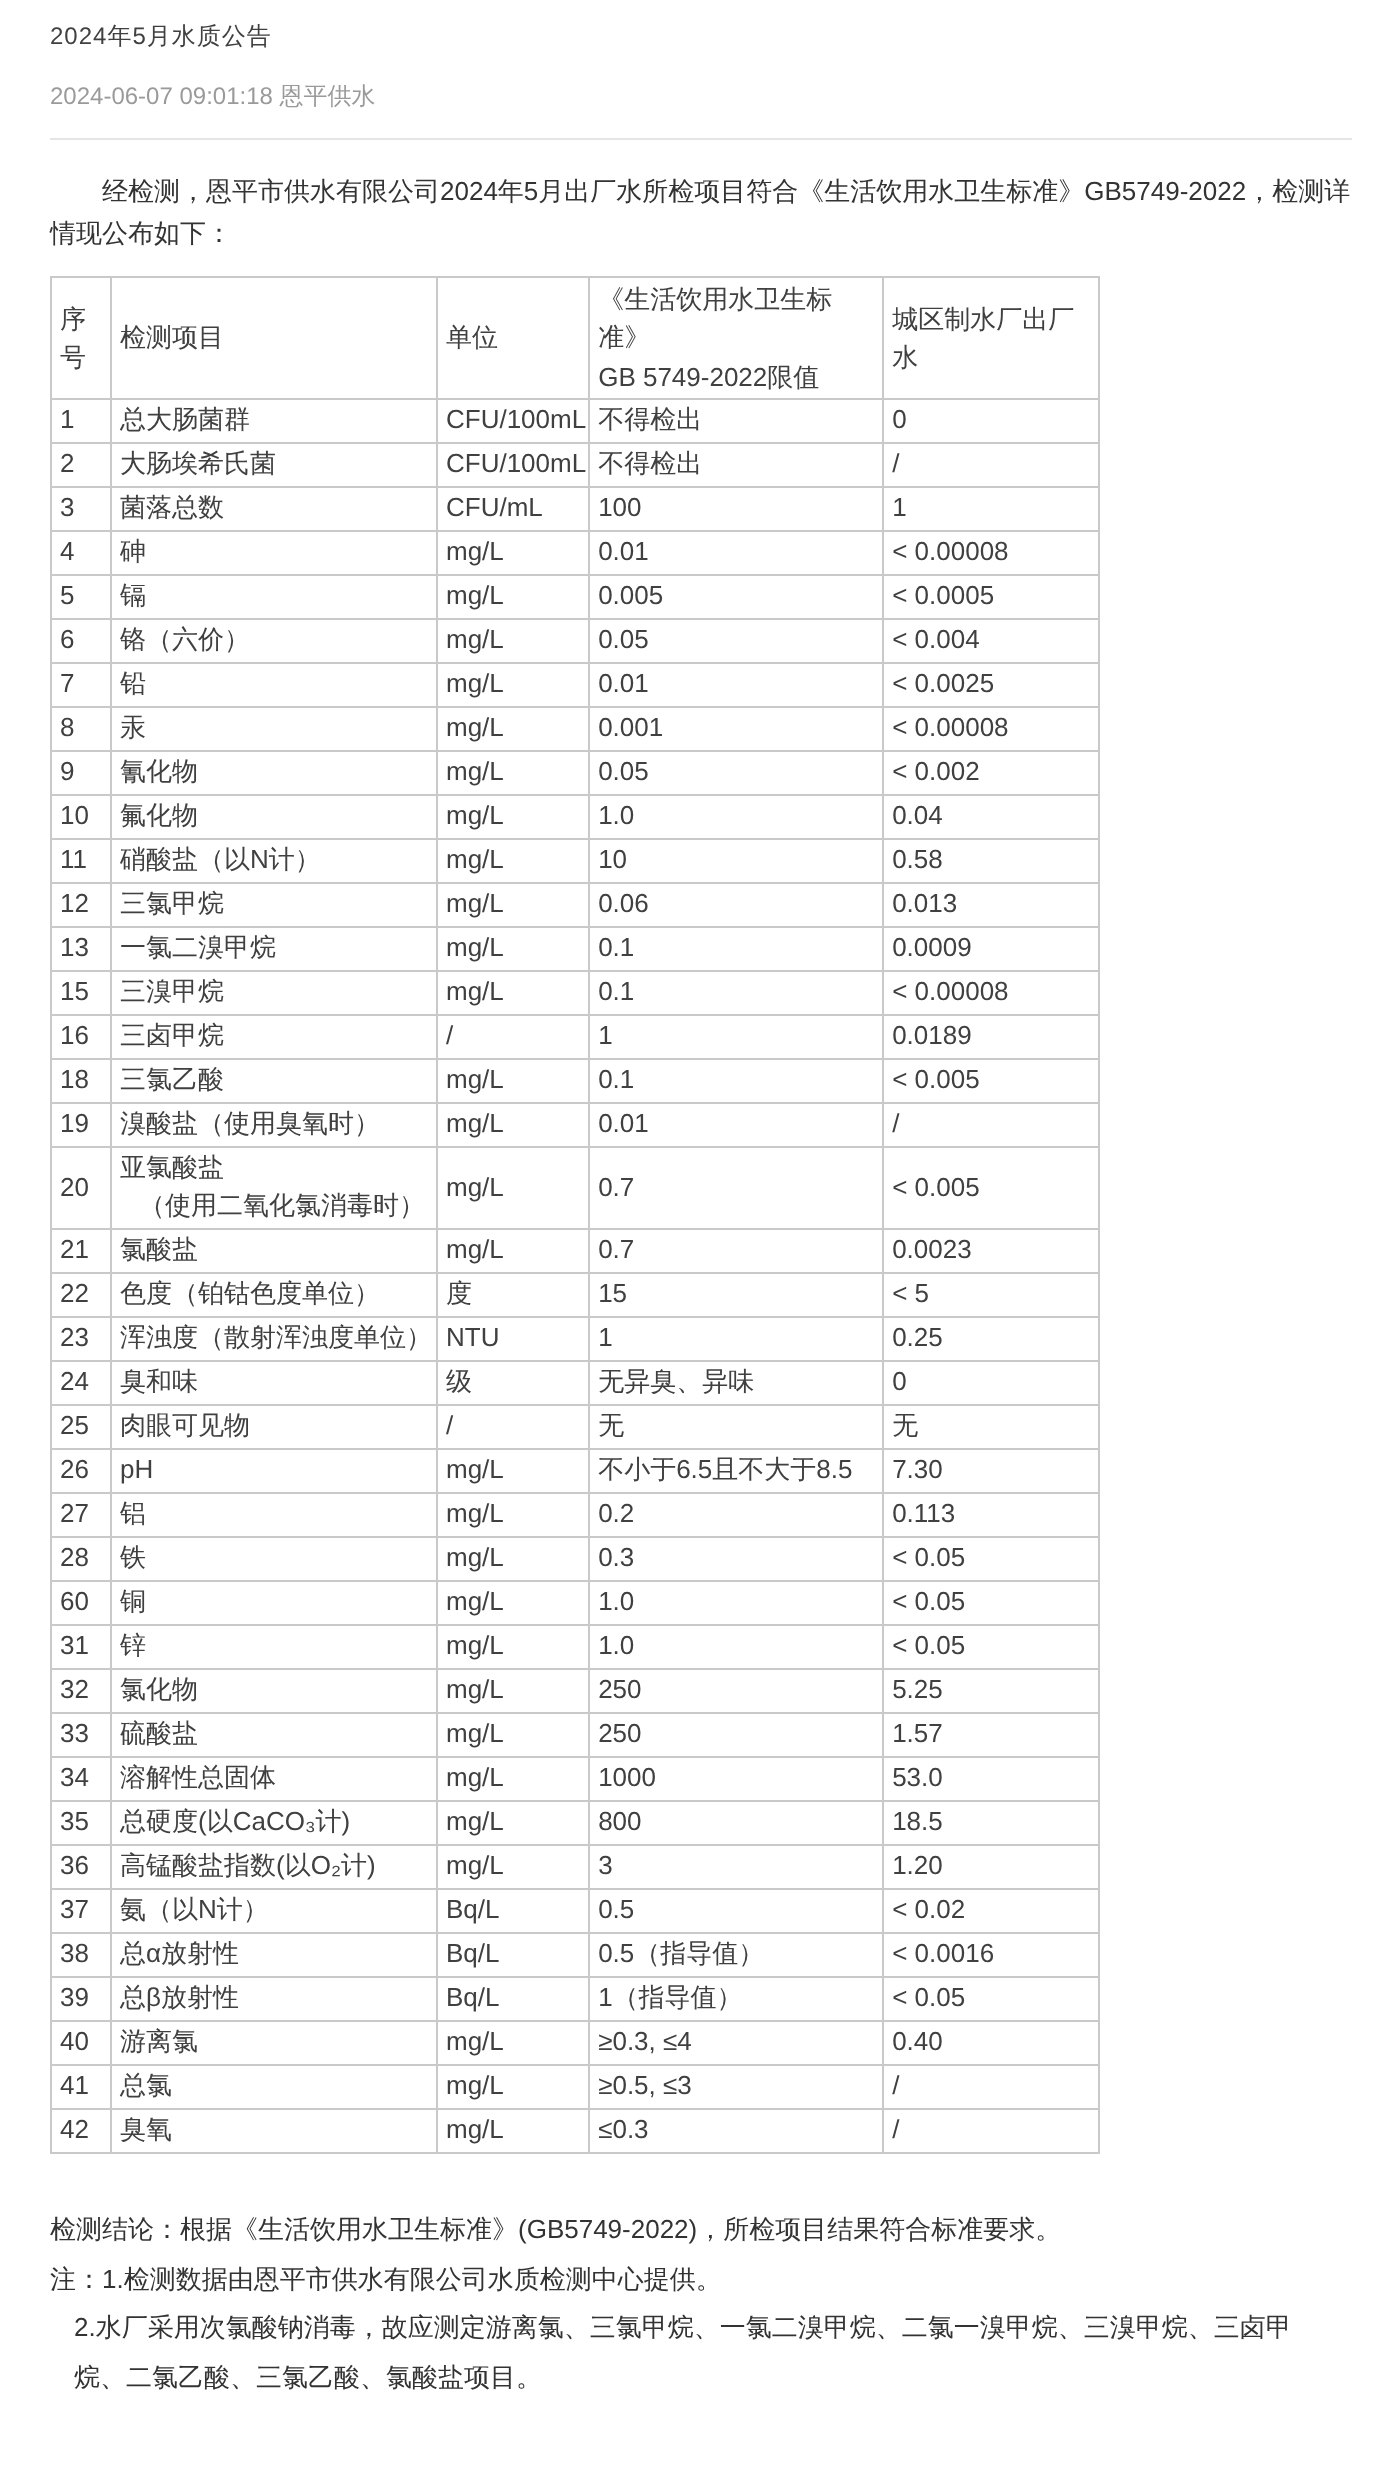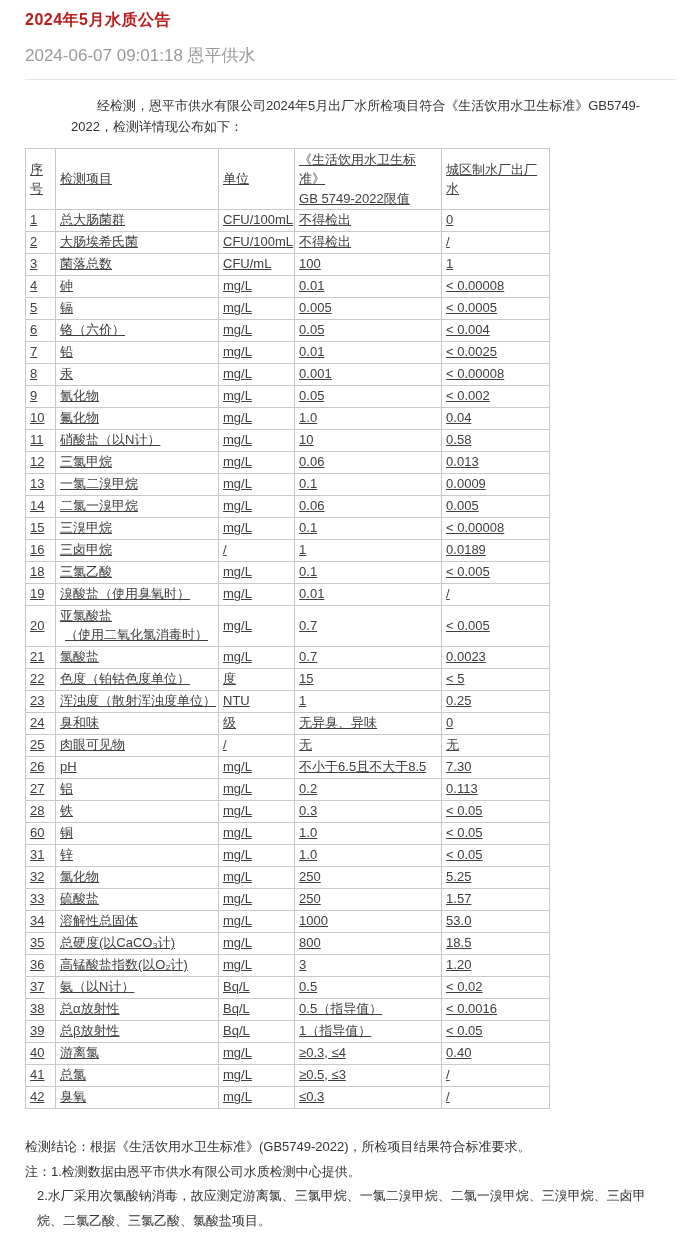--- a/index.html
+++ b/index.html
@@ -6,47 +6,45 @@
   html, body { background: #ffffff; }
   body {
     width: 700px;
     font-family: "Liberation Sans", "DejaVu Sans", sans-serif;
     color: #404040;
   }
   .page {
     padding: 10px 24px 30px 25px;
   }
   .title {
-    font-size: 16px;
-    font-weight: bold;
-    color: #b91c1c;
+    font-size: 12px;
+    font-weight: normal;
+    color: #404040;
     letter-spacing: 0.5px;
   }
   .meta {
     margin-top: 13px;
-    font-size: 17px;
+    font-size: 12px;
     color: #9a9a9a;
   }
   .divider {
     margin-top: 12px;
     border-bottom: 1px solid #e5e5e5;
   }
   .intro {
     margin-top: 15px;
     font-size: 13px;
     line-height: 1.65;
     color: #333333;
     text-indent: 2em;
-    margin-left: 46px;
   }
   table.report {
     margin-top: 10px;
     border-collapse: collapse;
     table-layout: fixed;
-    text-decoration: underline;
   }
   table.report th, table.report td {
     border: 1px solid #c9c9c9;
     font-size: 13px;
     font-weight: normal;
     text-align: left;
     vertical-align: middle;
     padding: 1px 1px 1px 4px;
     color: #404040;
     overflow: hidden;
@@ -58,21 +56,21 @@
     white-space: normal;
     line-height: 1.5;
   }
   table.report tbody td { height: 22px; }
   tr.tall td { height: 44px; }
   .col-no    { width: 30px; }
   .col-item  { width: 163px; }
   .col-unit  { width: 74px; }
   .col-limit { width: 147px; }
   .col-value { width: 108px; }
-  .item-line2 { display: block; padding-left: 5px; white-space: nowrap; }
+  .item-line2 { display: block; padding-left: 5px; white-space: nowrap; text-align: center; }
   .footer { margin-top: 26px; font-size: 13px; color: #333333; }
   .footer p { line-height: 1.9; }
   .note2 { padding-left: 12px; width: 640px; }
 </style>
 </head>
 <body>
 
 <div class="page">
 
   <h1 class="title">2024年5月水质公告</h1>
@@ -179,27 +177,20 @@
           <td class="col-value">0.013</td>
         </tr>
         <tr>
           <td class="col-no">13</td>
           <td class="col-item">一氯二溴甲烷</td>
           <td class="col-unit">mg/L</td>
           <td class="col-limit">0.1</td>
           <td class="col-value">0.0009</td>
         </tr>
         <tr>
-          <td class="col-no">14</td>
-          <td class="col-item">二氯一溴甲烷</td>
-          <td class="col-unit">mg/L</td>
-          <td class="col-limit">0.06</td>
-          <td class="col-value">0.005</td>
-        </tr>
-        <tr>
           <td class="col-no">15</td>
           <td class="col-item">三溴甲烷</td>
           <td class="col-unit">mg/L</td>
           <td class="col-limit">0.1</td>
           <td class="col-value">&lt; 0.00008</td>
         </tr>
         <tr>
           <td class="col-no">16</td>
           <td class="col-item">三卤甲烷</td>
           <td class="col-unit">/</td>

